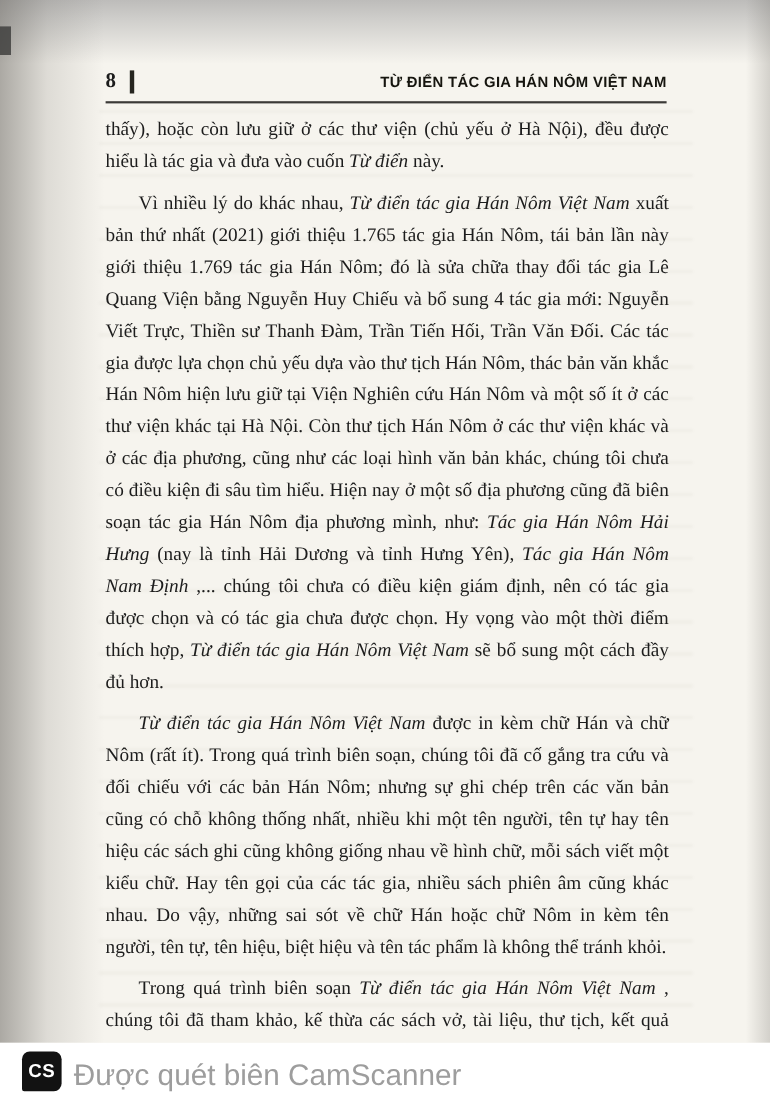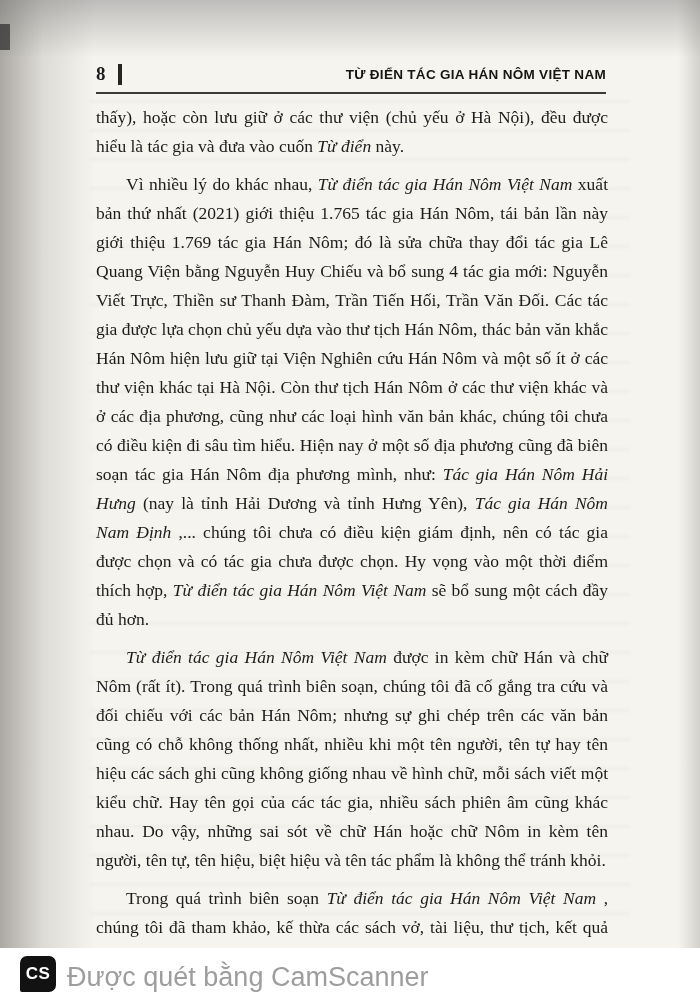--- a/index.html
+++ b/index.html
@@ -170,15 +170,15 @@
       <span>Trong quá trình biên soạn </span>
       <span class="i">Từ điển tác gia Hán Nôm Việt Nam</span>
       <span>, chúng tôi đã tham khảo, kế thừa các sách vở, tài liệu, thư tịch, kết quả nghiên cứu của những người đi trước để tiếp thu và chỉnh lý (xin xem phần </span>
       <span class="i">Tài liệu tham khảo</span>
       <span>); nhân đây chúng tôi xin được bày tỏ sự biết ơn vô hạn. Đặc biệt, chúng tôi xin chân thành cảm ơn</span>
     </p>
   </div>
 
   <div class="footer-strip">
     <div class="cs-logo">CS</div>
-    <span class="wm-text">Được quét bằng CamScanner</span>
+    <span class="wm-text">Được quét biên CamScanner</span>
   </div>
 </div>
 
 </body></html>

